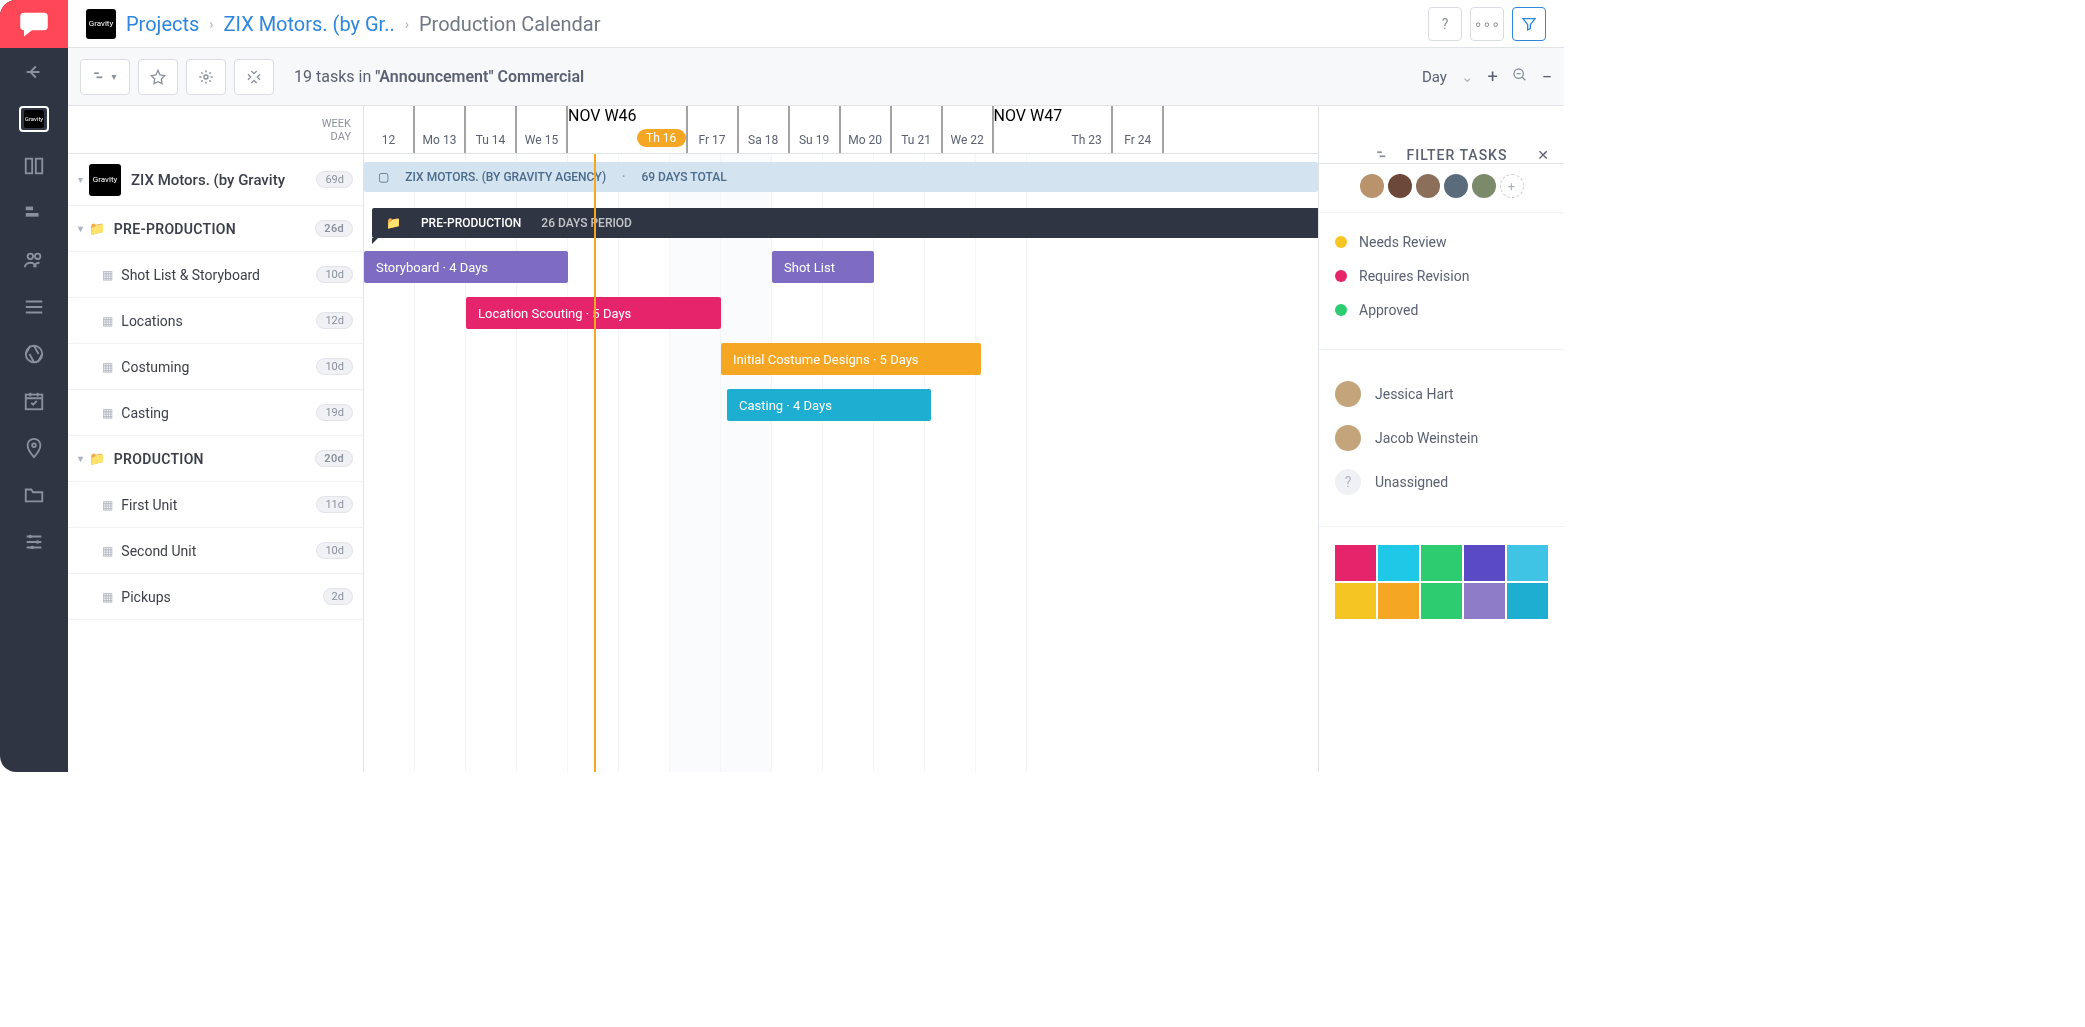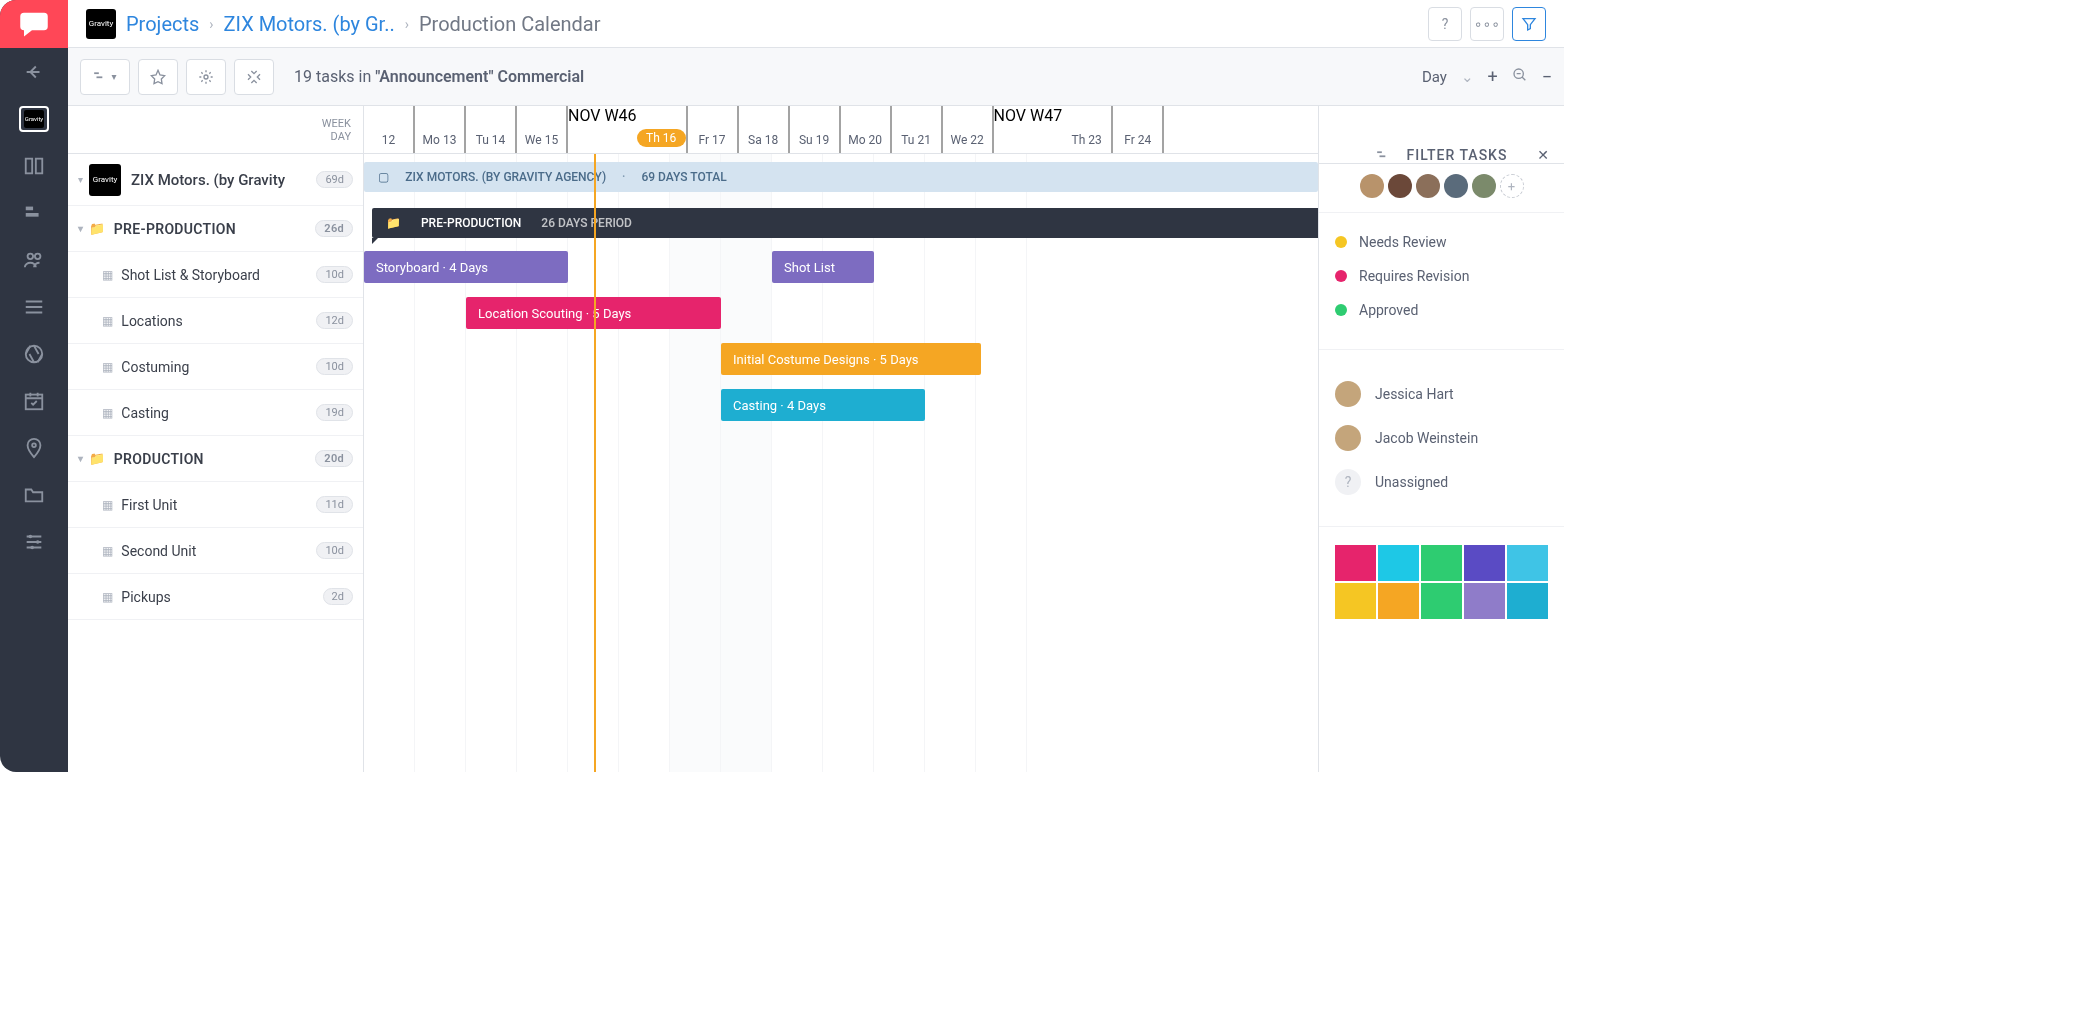--- a/index.html
+++ b/index.html
@@ -65,21 +65,21 @@
 .grid .gcol.weekend { background: #fafbfc; }
 .rows { position: relative; width: 100%; }
 .gantt-row { height: 46px; position: relative; }
 .gantt-row.project-row .bar { background: #d4e3f0; color: #4a6b89; font-size: 12px; font-weight: 500; height: 30px; top:8px; display:flex; align-items:center; padding:0 14px; gap: 16px;}
 .gantt-row.section-row .bar { background: #2f3542; color: #fff; font-size: 12px; font-weight: 500; height: 30px; top:8px; display:flex; align-items:center; padding:0 14px; gap: 20px; position:relative;}
 .gantt-row.section-row .bar::before { content:''; position:absolute; left:0; bottom:-6px; border-top:6px solid #2f3542; border-right:6px solid transparent; }
 .bar { position: absolute; height: 32px; top: 5px; border-radius: 2px; color: #fff; font-size: 13px; display: flex; align-items: center; padding: 0 12px; }
 .bar.purple { background: #7d6cc1; }
 .bar.pink { background: #e6246c; }
 .bar.orange { background: #f5a623; }
-.bar.cyan { background: #1eaed1; }
+.bar.cyan { background: #1eaed1; margin-left: 6px; }
 .today-line { position: absolute; top: 0; bottom: 0; width: 2px; background: #f5a623; z-index: 5; }
 
 
 .filter-panel { width: 246px; border-left: 1px solid #e0e3e8; padding: 0; }
 .filter-header { height: 58px; display:flex; align-items:flex-end; justify-content:center; gap:17px; color:#5a6172; font-size:14px; letter-spacing:1px; font-weight:500; border-bottom:1px solid #e0e3e8; position:relative;}
 .filter-header .close { position:absolute; right:14px; color:#5a6172; cursor:pointer; }
 .avatar-row { display:flex; justify-content:center; gap:4px; padding:10px 0 14px; border-bottom:1px solid #f0f1f4;}
 .avatar { width:24px; height:24px; border-radius:50%; background:#c4a57b; }
 .avatar.add { background:#fff; border:1px dashed #c9cdd4; display:flex; align-items:center; justify-content:center; color:#aeb4bf; font-size:13px;}
 .avatar.a1{background:#b8936b;} .avatar.a2{background:#6b4839;} .avatar.a3{background:#8b6f5a;} .avatar.a4{background:#5a6b7b;} .avatar.a5{background:#7b8a6b;}

